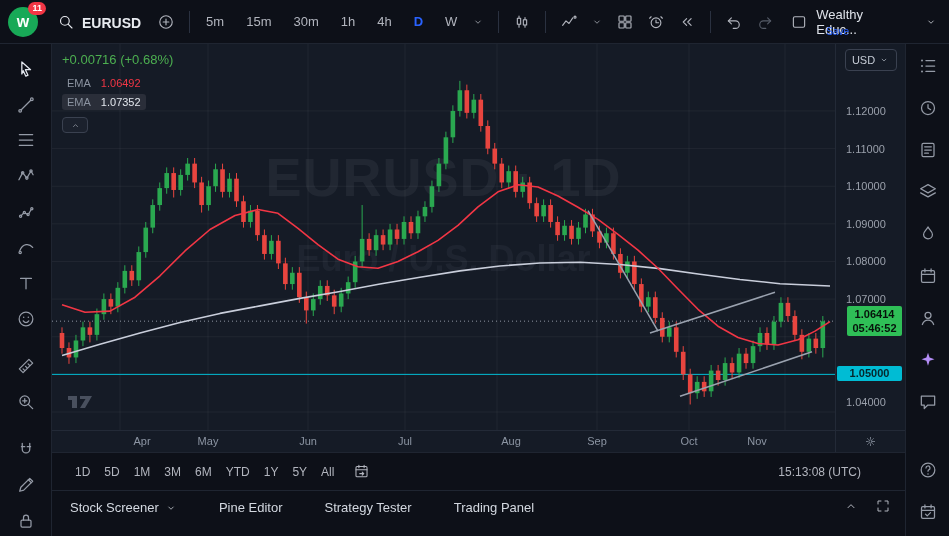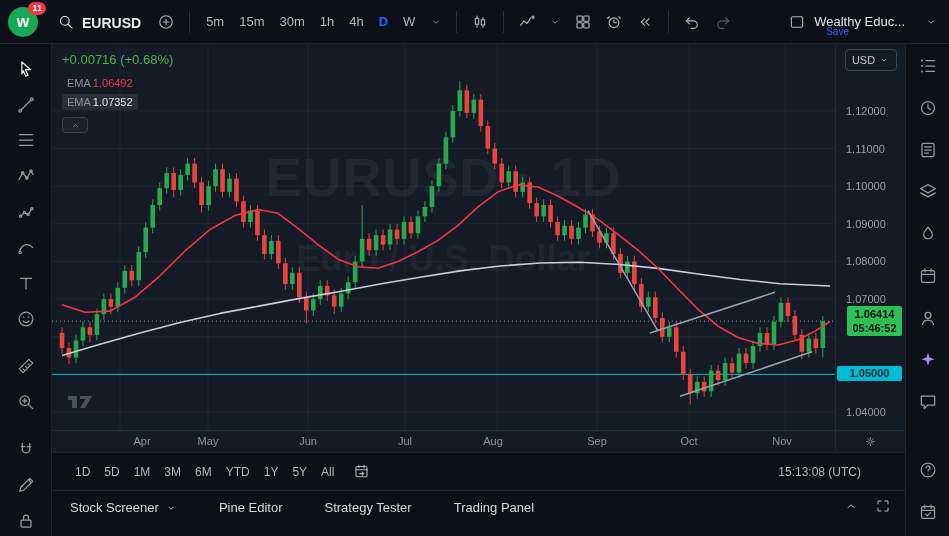--- a/index.html
+++ b/index.html
@@ -17,21 +17,21 @@
     border-bottom:1px solid var(--border);padding:0 8px;gap:3px}
   .logo{position:relative;flex:none;width:30px;height:30px;border-radius:50%;background:#18a957;
     display:flex;align-items:center;justify-content:center;color:#fff;font-weight:700;font-size:16px;margin-right:8px}
   .badge{position:absolute;top:-5px;right:-8px;background:#f23645;color:#fff;font-size:9px;font-weight:700;
     padding:1px 4px;border-radius:8px;line-height:11px}
   .sym-search{display:flex;align-items:flex-end;gap:7px;padding:4px 8px;color:#e8ebf0;font-weight:700;font-size:14px}
   .tb-btn{display:flex;align-items:center;justify-content:center;padding:5px;border-radius:4px;color:var(--text)}
   .tb-btn.dim{color:#565c68}
   .tb-btn.tiny svg{width:12px;height:12px}
   .sep{width:1px;height:22px;background:var(--border2);margin:0 6px}
-  .tf-row{display:flex;gap:1px}
+  .tf-row{display:flex;gap:8px}
   .tf-btn{font-size:13px;color:var(--text);padding:4px 7px;border-radius:4px}
   .tf-btn.active{color:var(--accent);font-weight:700}
   .flex-sp{flex:1}
   .layout-name{display:flex;align-items:center;gap:20px;color:var(--bright);font-size:13px;padding-right:4px}
   .layout-name .i svg{width:12px;height:12px}
   .save-link{position:absolute;right:100px;top:26px;color:var(--accent);font-size:10px;text-decoration:none}
 
   
   .shell{display:flex;height:492px}
   .left-rail{flex:none;width:52px;background:var(--bg);border-right:1px solid var(--border);
@@ -47,21 +47,21 @@
 
   .mid{width:853px;display:flex;flex-direction:column}
   .chart-row{height:386px;display:flex}
   .chart-area{position:relative;width:783px;background:var(--bg-chart);overflow:hidden}
   #chart-svg{position:absolute;left:0;top:0;display:block}
   .watermark{position:absolute;left:0;top:0;width:100%;text-align:center;color:#97a0ae;pointer-events:none}
   .wm1{margin-top:102px;font-size:54px;font-weight:700;opacity:.09;letter-spacing:1px}
   .wm2{margin-top:30px;font-size:36px;font-weight:700;opacity:.07}
   .legend{position:absolute;left:10px;top:8px;z-index:3}
   .lg-change{color:#4caf50;font-size:13px;font-weight:500;margin-bottom:8px}
-  .lg-row{display:flex;align-items:center;gap:2px;font-size:11px;margin-bottom:3px;width:fit-content;
+  .lg-row{display:flex;align-items:center;gap:10px;font-size:11px;margin-bottom:3px;width:fit-content;
     padding:2px 5px;border-radius:3px}
   .lg-row.hl{background:#2a2e39}
   .lg-label{color:#8b93a0}
   .lg-val.red{color:#f23645}
   .lg-val.white{color:#e2e6ec}
   .lg-collapse{margin-top:7px;width:26px;height:16px;border:1px solid #3a4150;background:#1b212d;border-radius:4px;
     color:#9aa0ac;display:flex;align-items:center;justify-content:center}
   .lg-collapse svg{width:11px;height:11px}
   .tv-mark{position:absolute;left:16px;bottom:14px;z-index:2}
 
@@ -636,34 +636,34 @@
         </div>
         <div class="lvl-label" id="lvl-label" style="top: 322.37px; background: rgb(0, 188, 212);">
           <span>1.05000</span>
         </div>
       <div class="tick" style="top: 59.96px;">1.12000</div>
           <div class="tick" style="top: 97.59px;">1.11000</div>
           <div class="tick" style="top: 135.22px;">1.10000</div>
           <div class="tick" style="top: 172.85px;">1.09000</div>
           <div class="tick" style="top: 210.48px;">1.08000</div>
           <div class="tick" style="top: 248.11px;">1.07000</div>
-          <div class="tick" style="top: 361px;">1.04000</div>
+          <div class="tick" style="top: 351px;">1.04000</div>
         </div>
     </div>
 
     <div class="time-axis">
       <div class="ta-labels" id="time-labels">
           <span style="left: 68px; margin-left: 22px;">Apr</span>
           <span style="left: 156px;">May</span>
           <span style="left: 256px;">Jun</span>
           <span style="left: 353px;">Jul</span>
-          <span style="left: 441px;">Aug</span>
+          <span style="left: 459px;">Aug</span>
           <span style="left: 545px;">Sep</span>
           <span style="left: 637px;">Oct</span>
-          <span style="left: 730px;">Nov</span>
+          <span style="left: 705px;">Nov</span>
         </div>
       <div class="ta-corner">
         <span class="i">
             <svg viewBox="0 0 24 24" fill="none" stroke="currentColor" stroke-width="1.5" stroke-linecap="round" stroke-linejoin="round">
               <circle cx="12" cy="12" r="3"></circle>
               <path d="M12 4.5v2M12 17.5v2M4.5 12h2M17.5 12h2M6.7 6.7l1.4 1.4M15.9 15.9l1.4 1.4M17.3 6.7l-1.4 1.4M8.1 15.9l-1.4 1.4"></path>
             </svg>
           </span>
       </div>
     </div>

